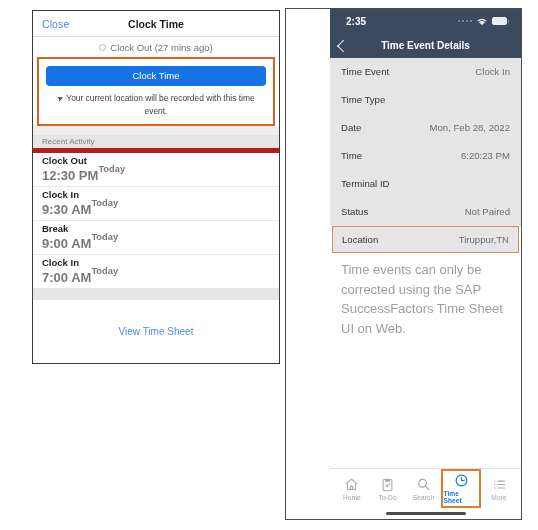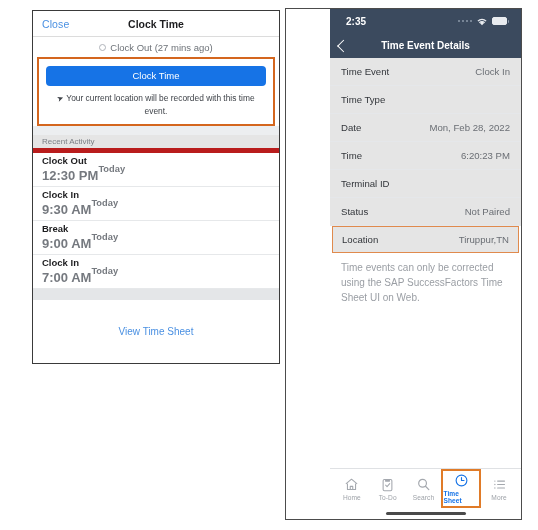--- a/index.html
+++ b/index.html
@@ -147,21 +147,21 @@
     background: #e5e5e5;
   }
   .d-row.hl {
     border: 1.5px solid #e08a4d;
     margin: 0 2px; height: 27px; padding: 0 9px;
   }
   .d-label { font-size: 9.6px; color: #33363b; }
   .d-value { font-size: 9.6px; color: #6a6e74; }
   .d-note {
     padding: 7px 11px 9px 11px;
-    font-size: 10px; color: #9a9ea4; line-height: 1.5;
+    font-size: 13px; color: #9a9ea4; line-height: 1.5;
     background: #ffffff;
   }
   .r-filler { flex: 1; background: #ffffff; }
 
   .tabbar {
     height: 40px; flex: 0 0 40px;
     background: #ffffff;
     border-top: 1px solid #dfe1e4;
     display: flex; align-items: stretch;
     padding: 0 4px;

